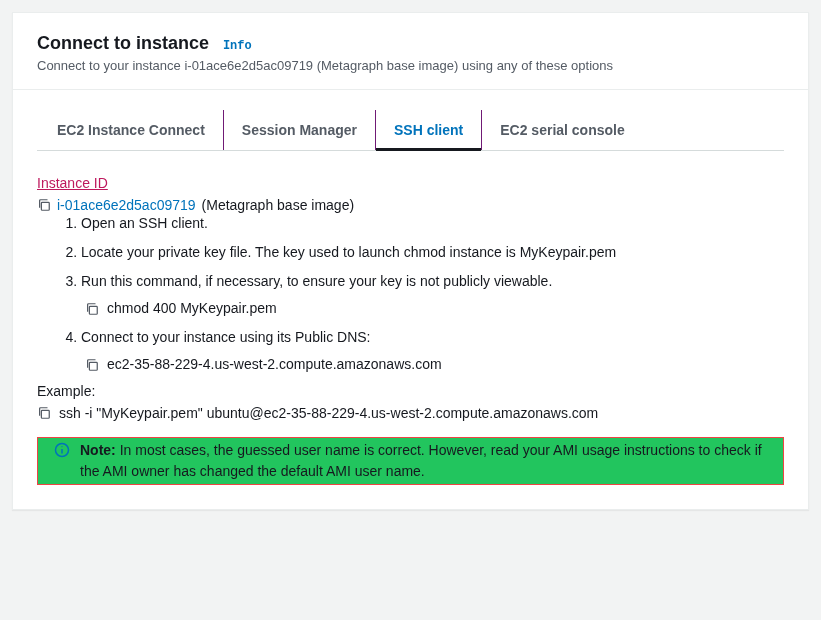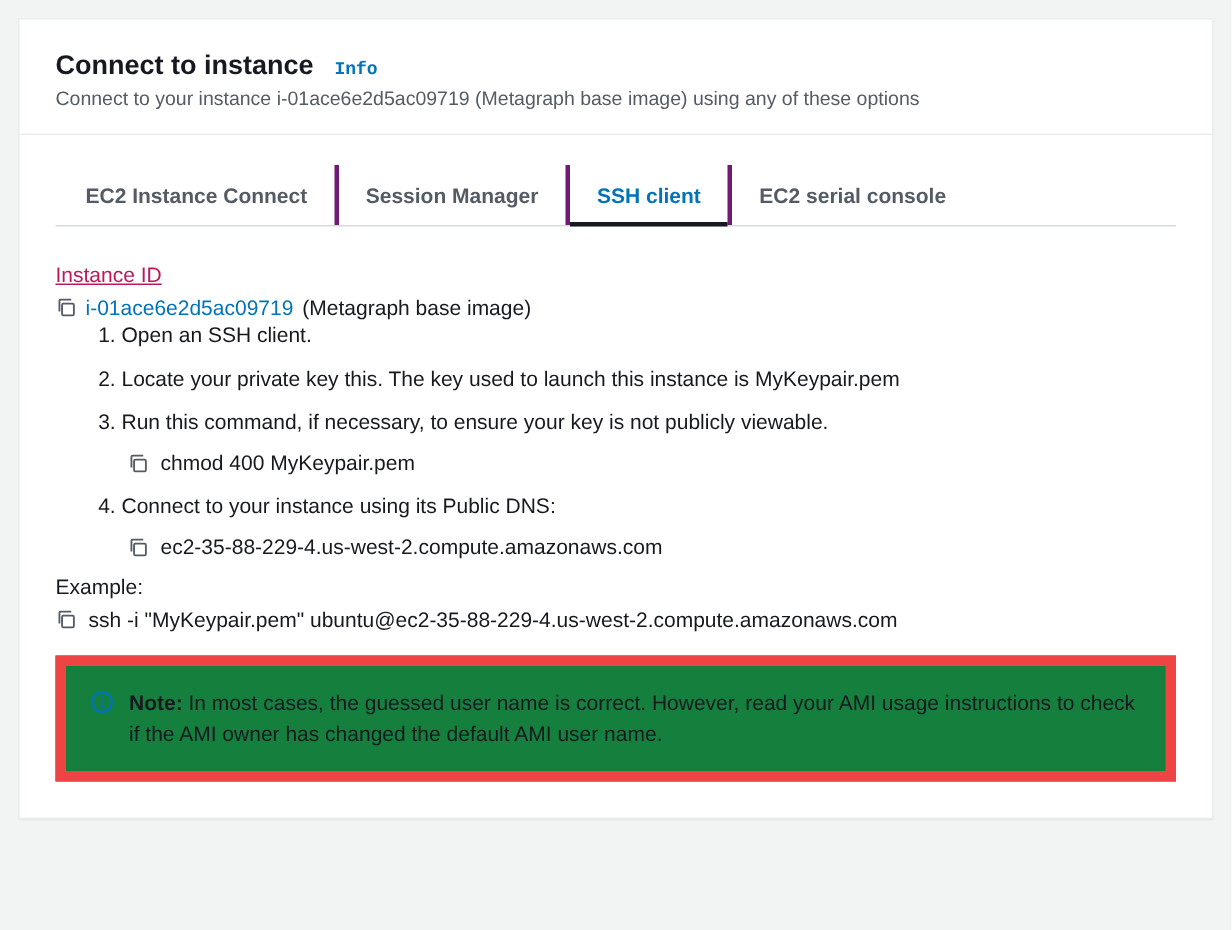--- a/index.html
+++ b/index.html
@@ -45,21 +45,21 @@
     border-bottom: 1px solid #d5dbdb;
     margin-bottom: 24px;
   }
   .tab {
     padding: 12px 18px;
     font-size: 14px;
     font-weight: 700;
     color: #545b64;
     cursor: pointer;
     position: relative;
-    border-right: 3px solid #701a75;
+    border-right: 1px solid #701a75;
   }
   .tab:first-child { padding-left: 20px; }
   .tab:last-child { border-right: none; }
   .tab.active {
     color: #0073bb;
     text-align: right;
   }
   .tab.active::after {
     content: "";
     position: absolute;
@@ -102,23 +102,23 @@
     margin-left: 4px;
   }
   .example-label { margin-bottom: 6px; }
   .example-row {
     display: flex;
     align-items: center;
     gap: 8px;
     margin-bottom: 16px;
   }
   .note-box {
-    border: 7px solid #ef4444;
-    background: #15803d;
-    padding: 14px 16px;
+    border: 1px solid #ef4444;
+    background: #22c55e;
+    padding: 2px 16px;
     display: flex;
     gap: 10px;
     line-height: 1.5;
   }
   .note-icon {
     width: 16px; height: 16px;
     flex-shrink: 0;
     color: #0073bb;
     margin-top: 2px;
   }
@@ -152,21 +152,21 @@
           <rect x="5" y="5" width="9" height="9" rx="1"></rect>
           <path d="M3 11V3a1 1 0 0 1 1-1h8"></path>
         </svg>
       </span>
       <span class="link">i-01ace6e2d5ac09719</span>
       <span> (Metagraph base image)</span>
     </div>
 
     <ol class="steps">
       <li>Open an SSH client.</li>
-      <li>Locate your private key this. The key used to launch this instance is MyKeypair.pem</li>
+      <li>Locate your private key file. The key used to launch chmod instance is MyKeypair.pem</li>
       <li>
         <span>Run this command, if necessary, to ensure your key is not publicly viewable.</span>
         <div class="sub-row">
           <span class="copy-icon">
             <svg viewBox="0 0 16 16" fill="none" stroke="currentColor" stroke-width="1.4">
               <rect x="5" y="5" width="9" height="9" rx="1"></rect>
               <path d="M3 11V3a1 1 0 0 1 1-1h8"></path>
             </svg>
           </span>
           <span>chmod 400 MyKeypair.pem</span>

